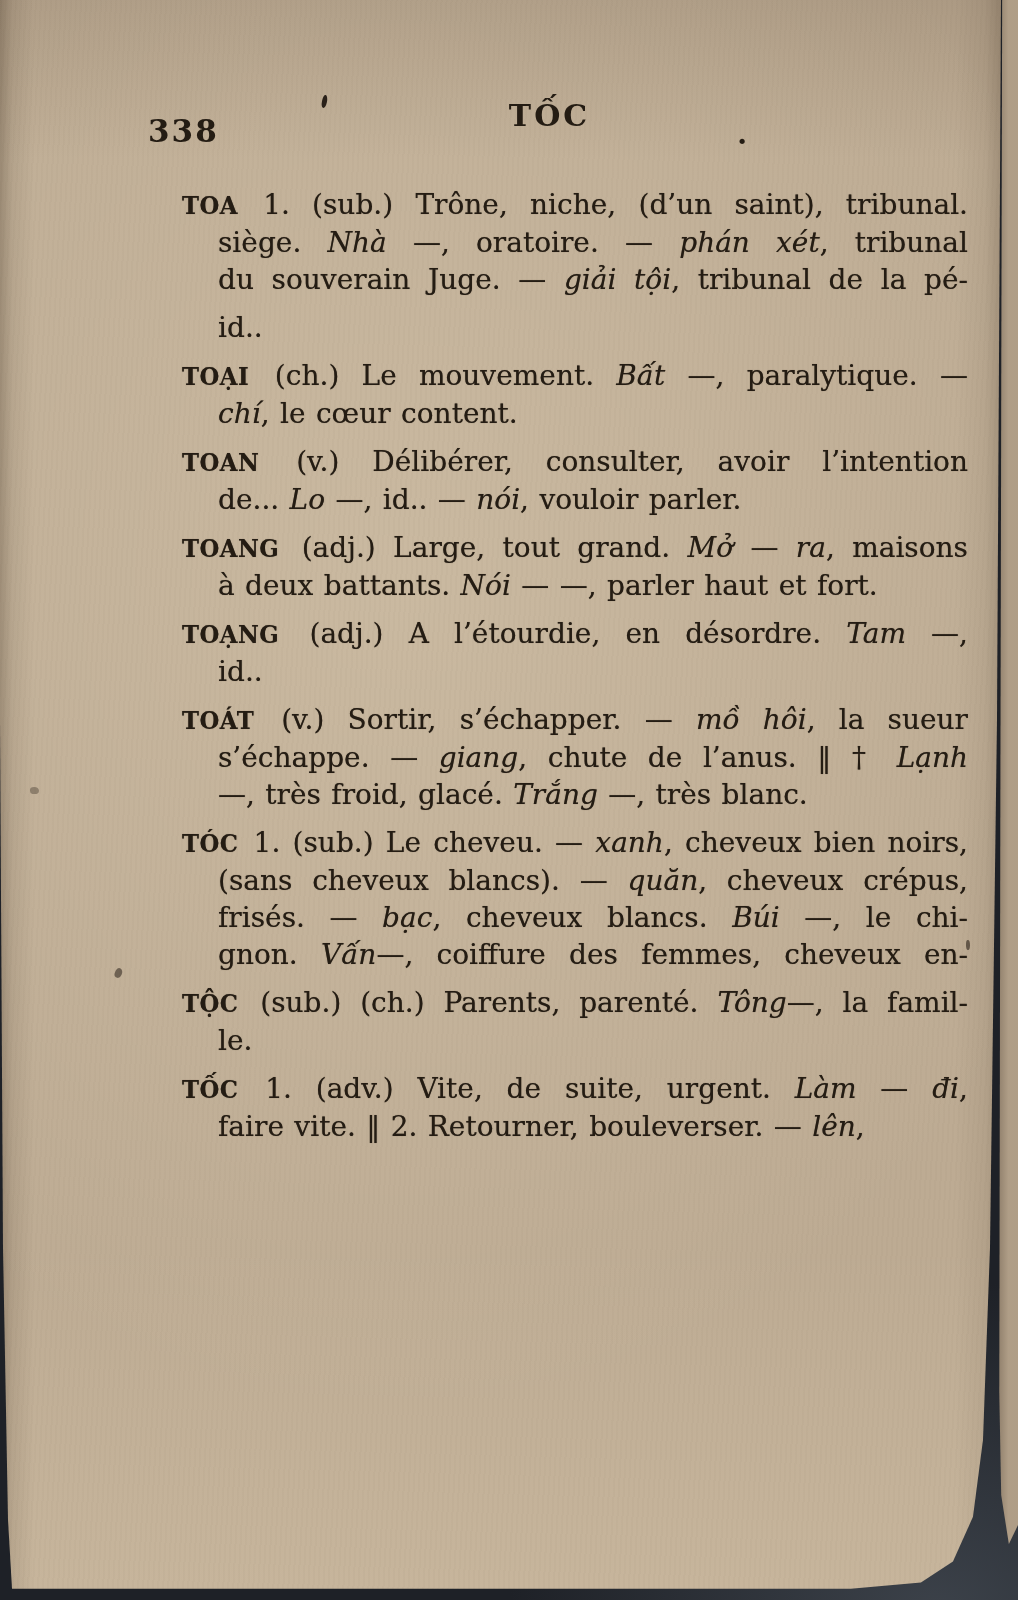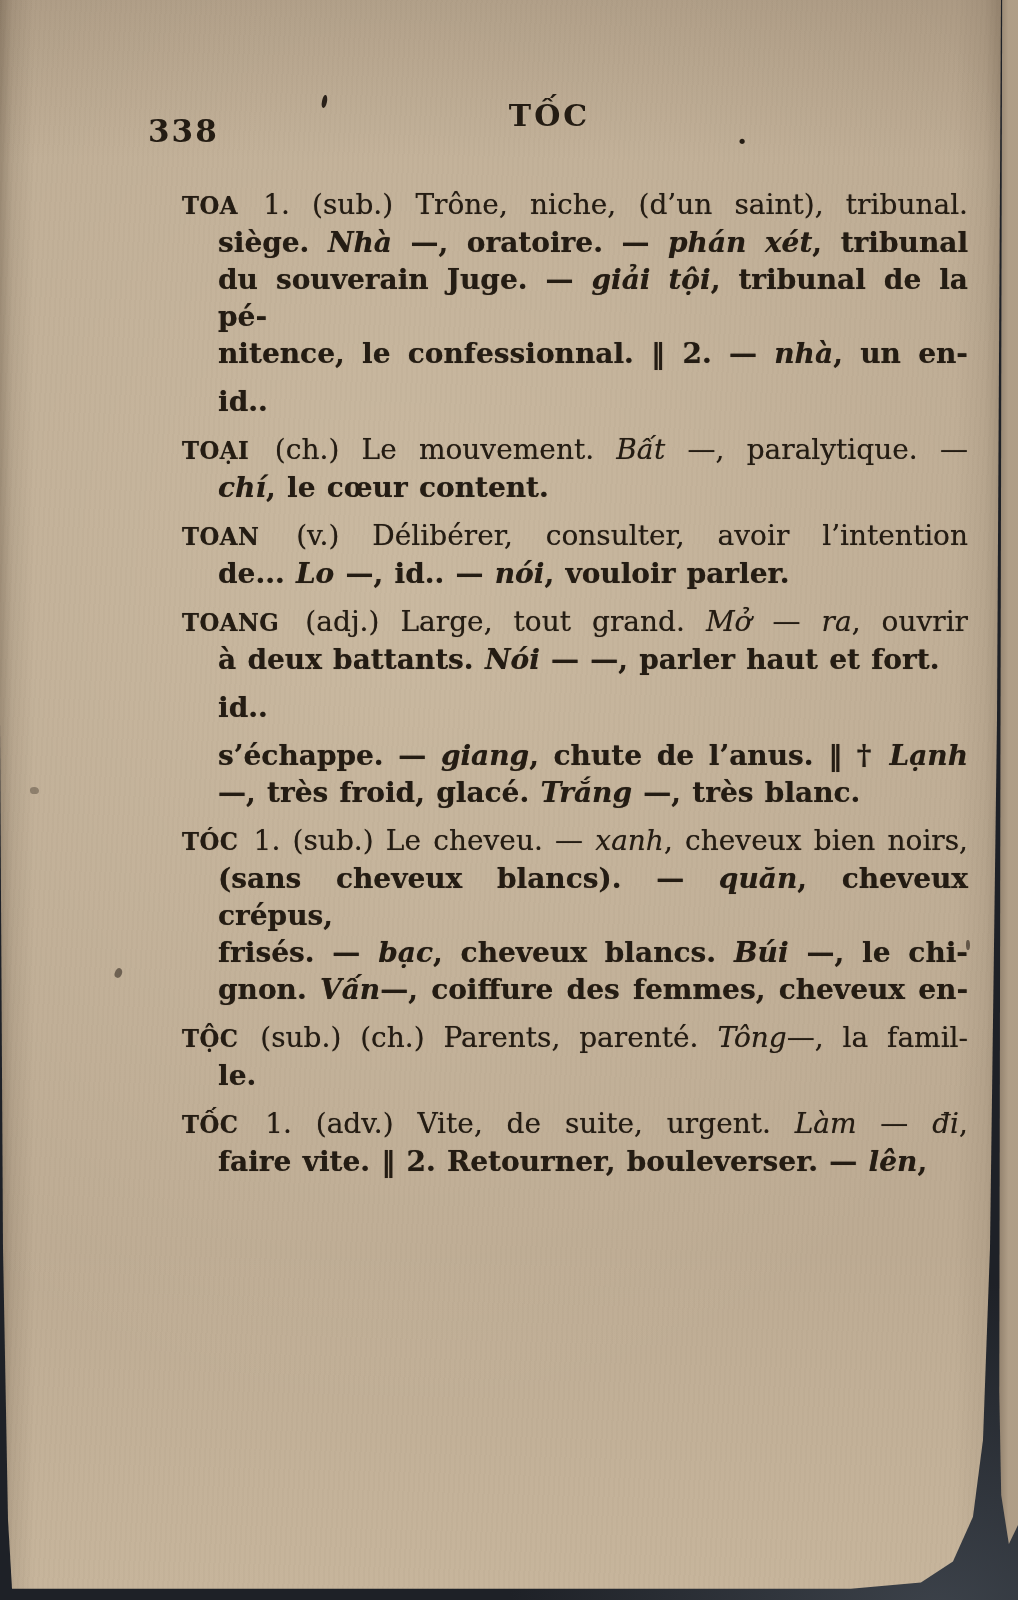--- a/index.html
+++ b/index.html
@@ -87,21 +87,21 @@
   }
   .entry { margin-bottom: 11px; }
   .line {
     font-size: 28px;
     line-height: 37px;
     text-align: justify;
     text-align-last: justify;
     word-spacing: 1.5px;
     white-space: normal;
   }
-  .line.indent { padding-left: 36px; font-weight: bold; }
+  .line.indent { padding-left: 36px; }
   .line.last { text-align-last: left; }
 
   .seg-headword {
     display: inline-block;
     transform: scaleX(0.95);
     transform-origin: left bottom;
     font-weight: bold;
     font-size: 24px;
     letter-spacing: 0.5px;
   }
@@ -128,41 +128,42 @@
       <span class="page-number">338</span>
       <span class="running-head">TỐC</span>
       <span class="stray-mark">.</span>
     </div>
 
     <div class="entries">
         <div class="entry">
           <div class="line"><span class="seg-headword">TOA</span><span class="seg-roman"> 1. (sub.) Trône, niche, (d’un saint), tribunal.</span></div>
           <div class="line indent"><span class="seg-roman">siège. </span><span class="seg-italic">Nhà</span><span class="seg-roman"> —, oratoire. — </span><span class="seg-italic">phán xét</span><span class="seg-roman">, tribunal</span></div>
           <div class="line indent"><span class="seg-roman">du souverain Juge. — </span><span class="seg-italic">giải tội</span><span class="seg-roman">, tribunal de la pé-</span></div>
-          <div class="line indent"><span class="seg-roman">nitence, le confessionnal. ‖ 2. — </span><span class="seg-italic">nhà</span><span class="seg-roman">, un en-</span></div>
         </div>
         <div class="entry">
           <div class="line indent last"><span class="seg-roman">id..</span></div>
         </div>
         <div class="entry">
           <div class="line"><span class="seg-headword">TOẠI</span><span class="seg-roman"> (ch.) Le mouvement. </span><span class="seg-italic">Bất</span><span class="seg-roman"> —, paralytique. —</span></div>
           <div class="line indent last"><span class="seg-italic">chí</span><span class="seg-roman">, le cœur content.</span></div>
         </div>
         <div class="entry">
           <div class="line"><span class="seg-headword">TOAN</span><span class="seg-roman"> (v.) Délibérer, consulter, avoir l’intention</span></div>
           <div class="line indent last"><span class="seg-roman">de... </span><span class="seg-italic">Lo</span><span class="seg-roman"> —, id.. — </span><span class="seg-italic">nói</span><span class="seg-roman">, vouloir parler.</span></div>
         </div>
         <div class="entry">
-          <div class="line"><span class="seg-headword">TOANG</span><span class="seg-roman"> (adj.) Large, tout grand. </span><span class="seg-italic">Mở</span><span class="seg-roman"> — </span><span class="seg-italic">ra</span><span class="seg-roman">, ouvrir</span></div>
+          <div class="line"><span class="seg-headword">TOANG</span><span class="seg-roman"> (adj.) Large, tout grand. </span><span class="seg-italic">Mở</span><span class="seg-roman"> — </span><span class="seg-italic">ra</span><span class="seg-roman">, maisons</span></div>
           <div class="line indent last"><span class="seg-roman">à deux battants. </span><span class="seg-italic">Nói</span><span class="seg-roman"> — —, parler haut et fort.</span></div>
         </div>
         <div class="entry">
+          <div class="line"><span class="seg-headword">TOẠNG</span><span class="seg-roman"> (adj.) A l’étourdie, en désordre. </span><span class="seg-italic">Tam</span><span class="seg-roman"> —,</span></div>
           <div class="line indent last"><span class="seg-roman">id..</span></div>
         </div>
         <div class="entry">
+          <div class="line"><span class="seg-headword">TOÁT</span><span class="seg-roman"> (v.) Sortir, s’échapper. — </span><span class="seg-italic">mồ hôi</span><span class="seg-roman">, la sueur</span></div>
           <div class="line indent"><span class="seg-roman">s’échappe. — </span><span class="seg-italic">giang</span><span class="seg-roman">, chute de l’anus. ‖ † </span><span class="seg-italic">Lạnh</span></div>
           <div class="line indent last"><span class="seg-roman">—, très froid, glacé. </span><span class="seg-italic">Trắng</span><span class="seg-roman"> —, très blanc.</span></div>
         </div>
         <div class="entry">
           <div class="line"><span class="seg-headword">TÓC</span><span class="seg-roman"> 1. (sub.) Le cheveu. — </span><span class="seg-italic">xanh</span><span class="seg-roman">, cheveux bien noirs,</span></div>
           <div class="line indent"><span class="seg-roman">(sans cheveux blancs). — </span><span class="seg-italic">quăn</span><span class="seg-roman">, cheveux crépus,</span></div>
           <div class="line indent"><span class="seg-roman">frisés. — </span><span class="seg-italic">bạc</span><span class="seg-roman">, cheveux blancs. </span><span class="seg-italic">Búi</span><span class="seg-roman"> —, le chi-</span></div>
           <div class="line indent"><span class="seg-roman">gnon. </span><span class="seg-italic">Vấn</span><span class="seg-roman">—, coiffure des femmes, cheveux en-</span></div>
         </div>
         <div class="entry">

